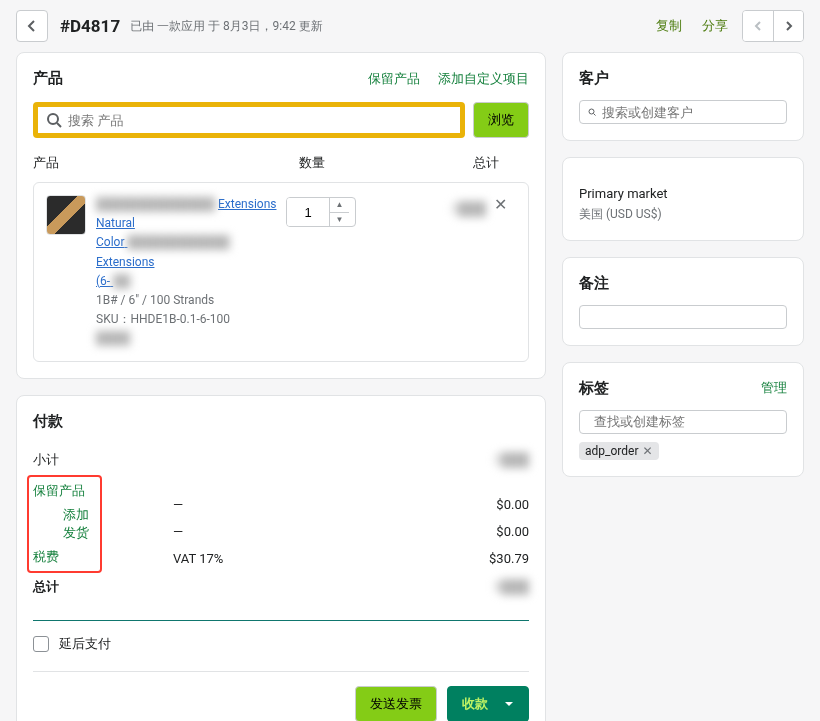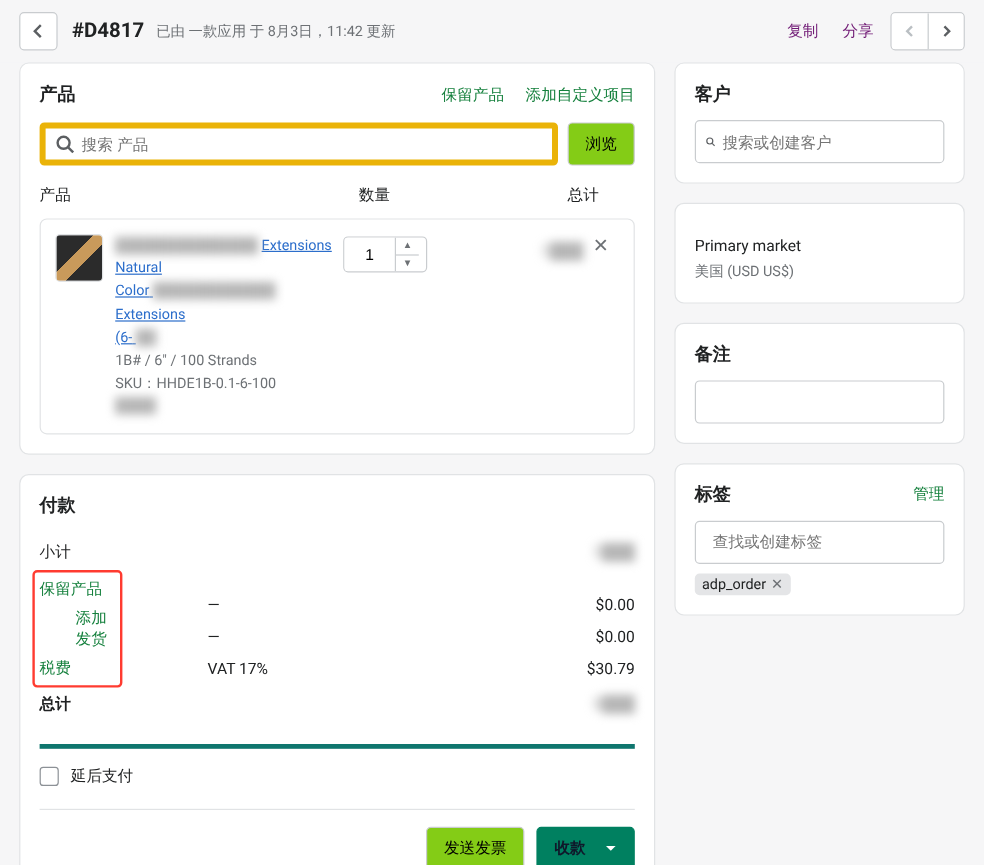--- a/index.html
+++ b/index.html
@@ -33,21 +33,21 @@
     font-size: 12px;
     color: #6d7175;
     margin-left: 10px;
   }
   .header-actions {
     margin-left: auto;
     display: flex;
     gap: 8px;
     align-items: center;
   }
-  .text-btn { color: #701a75; font-size: 13px; cursor: pointer; padding: 4px 6px; }
+  .text-btn { color: #4d7c0f; font-size: 13px; cursor: pointer; padding: 4px 6px; }
   .pager {
     display: flex;
     border: 1px solid #c9cccf;
     border-radius: 4px;
     overflow: hidden;
   }
   .pager div {
     width: 30px; height: 30px;
     display: flex; align-items: center; justify-content: center;
     background: #fff;
@@ -93,21 +93,21 @@
   .btn {
     border: 1px solid #c9cccf;
     border-radius: 4px;
     background: #84cc16;
     padding: 0 14px;
     height: 36px;
     font-size: 13px;
     cursor: pointer;
     display: inline-flex; align-items: center; gap: 6px;
   }
-  .btn-primary { background: #008060; border-color: #008060; color: #0f172a; font-weight: 600; gap: 16px; }
+  .btn-primary { background: #008060; border-color: #008060; color: #bef264; font-weight: 600; gap: 16px; }
   .table-head {
     display: flex;
     font-size: 13px;
     color: #202223;
     margin-top: 16px;
     padding: 0 0 10px;
   }
   .col-prod { flex: 1; }
   .col-qty { width: 110px; }
   .col-total { width: 90px; text-align: right; }
@@ -144,38 +144,38 @@
   .highlight-box {
     border: 2px solid #ff3b30;
     border-radius: 4px;
     padding: 2px 4px;
     margin-left: -6px;
     width: 75px;
   }
   .bold { font-weight: 600; }
   .defer {
     display: flex; align-items: center; gap: 10px;
-    margin-top: 18px; padding-top: 14px; border-top: 4px solid #0f766e;
+    margin-top: 18px; padding-top: 14px; border-top: 1px solid #0f766e;
     font-size: 13px;
   }
   .checkbox {
     width: 16px; height: 16px;
     border: 1px solid #8c9196;
     border-radius: 3px;
   }
   .payment-actions {
     display: flex; justify-content: flex-end; gap: 10px;
     margin-top: 18px; padding-top: 14px; border-top: 1px solid #e1e3e5;
   }
   .side .card-title { font-size: 15px; }
   .side-input {
     margin-top: 12px;
     border: 1px solid #c9cccf;
     border-radius: 4px;
-    height: 36px;
+    height: 24px;
     display: flex; align-items: center;
     padding: 0 8px;
   }
   .side-input input { border:none; outline:none; flex:1; font-size:13px; margin-left:6px;}
   .market-body { margin-top: 10px; font-size: 13px; line-height: 1.6; }
   .market-sub { color: #6d7175; font-size: 12px;}
   .tag-chip {
     display: inline-flex; align-items: center; gap: 4px;
     background: #e4e5e7; border-radius: 4px;
     padding: 2px 6px; font-size: 12px; margin-top: 8px;
@@ -187,21 +187,21 @@
 </head>
 <body>
 
 <div class="header">
   <div class="back-btn">
     <svg width="16" height="16" viewBox="0 0 16 16">
         <path d="M10 3 L5 8 L10 13" fill="none" stroke="#5c5f62" stroke-width="2"></path>
       </svg>
   </div>
   <span class="header-title">#D4817</span>
-  <span class="header-sub">已由 一款应用 于 8月3日，11:42 更新</span>
+  <span class="header-sub">已由 一款应用 于 8月3日，9:42 更新</span>
   <div class="header-actions">
     <span class="text-btn">复制</span>
     <span class="text-btn">分享</span>
     <div class="pager">
       <div>
         <svg width="12" height="12" viewBox="0 0 12 12">
             <path d="M8 2 L4 6 L8 10" fill="none" stroke="#babfc3" stroke-width="2"></path>
           </svg>
       </div>
       <div>

